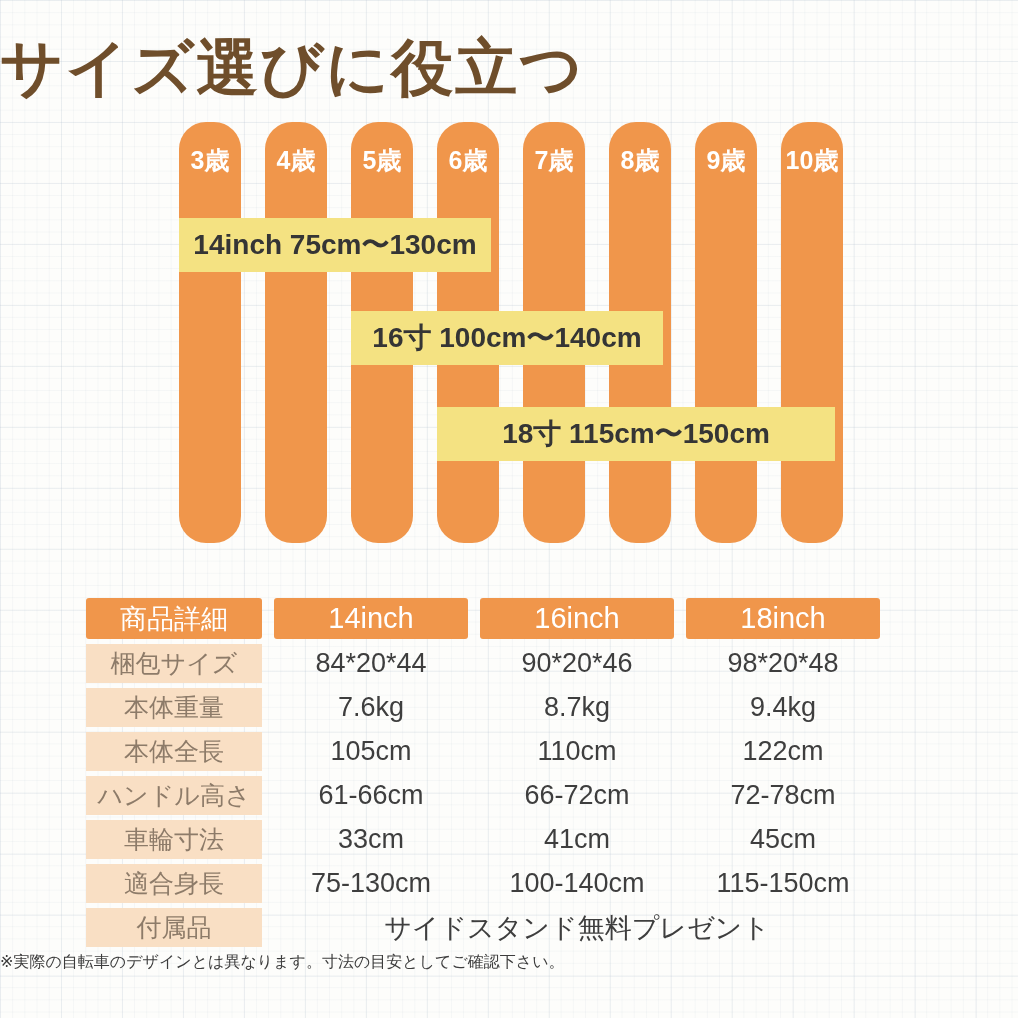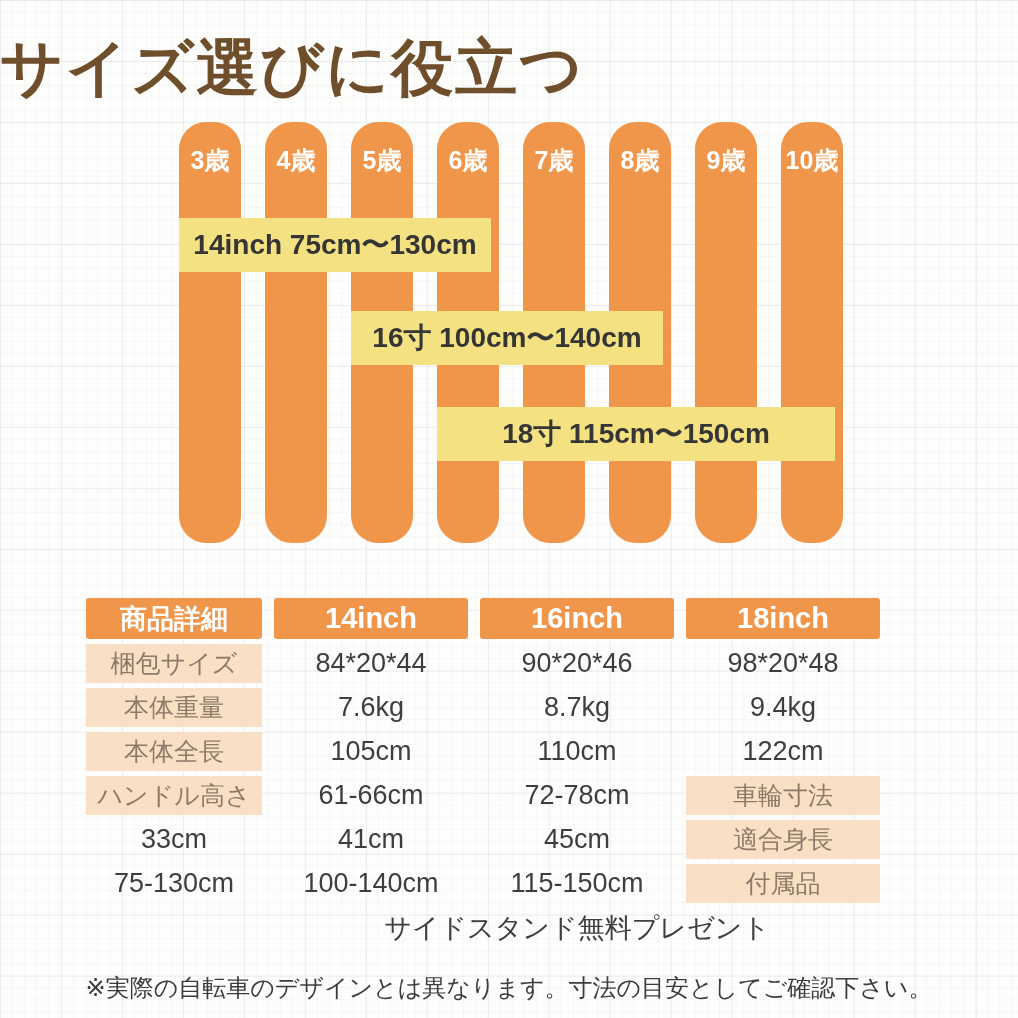--- a/index.html
+++ b/index.html
@@ -85,44 +85,44 @@
     display: flex;
     align-items: center;
     justify-content: center;
     height: 39px;
   }
   .head-cell {
     height: 41px;
     background: #f0964b;
     border-radius: 3px;
     color: #ffffff;
-    font-weight: bold;
+    font-weight: normal;
   }
   .head-label { font-size: 27px; }
   .head-size  { font-size: 29px; }
   .row-label {
     background: #f9dfc4;
     border-radius: 0;
     color: #8d7b69;
     font-size: 25px;
   }
   .row-value {
     color: #3e3e3e;
     font-size: 27px;
   }
   .span-value { grid-column: 2 / 5; }
 
   .note {
     position: absolute;
-    top: 972px;
+    top: 952px;
     left: 0;
     width: 100%;
-    text-align: center;
+    text-align: left;
     color: #3c3c3c;
-    font-size: 24px;
+    font-size: 16px;
     white-space: nowrap;
   }
 </style>
 </head>
 <body>
 
 <div class="page">
 
   <div class="title">サイズ選びに役立つ</div>
 
@@ -178,20 +178,21 @@
     <div class="cell row-value">8.7kg</div>
     <div class="cell row-value">9.4kg</div>
 
     <div class="cell row-label">本体全長</div>
     <div class="cell row-value">105cm</div>
     <div class="cell row-value">110cm</div>
     <div class="cell row-value">122cm</div>
 
     <div class="cell row-label">ハンドル高さ</div>
     <div class="cell row-value">61-66cm</div>
+    <div class="cell row-value">66-72cm</div>
     <div class="cell row-value">72-78cm</div>
 
     <div class="cell row-label">車輪寸法</div>
     <div class="cell row-value">33cm</div>
     <div class="cell row-value">41cm</div>
     <div class="cell row-value">45cm</div>
 
     <div class="cell row-label">適合身長</div>
     <div class="cell row-value">75-130cm</div>
     <div class="cell row-value">100-140cm</div>

